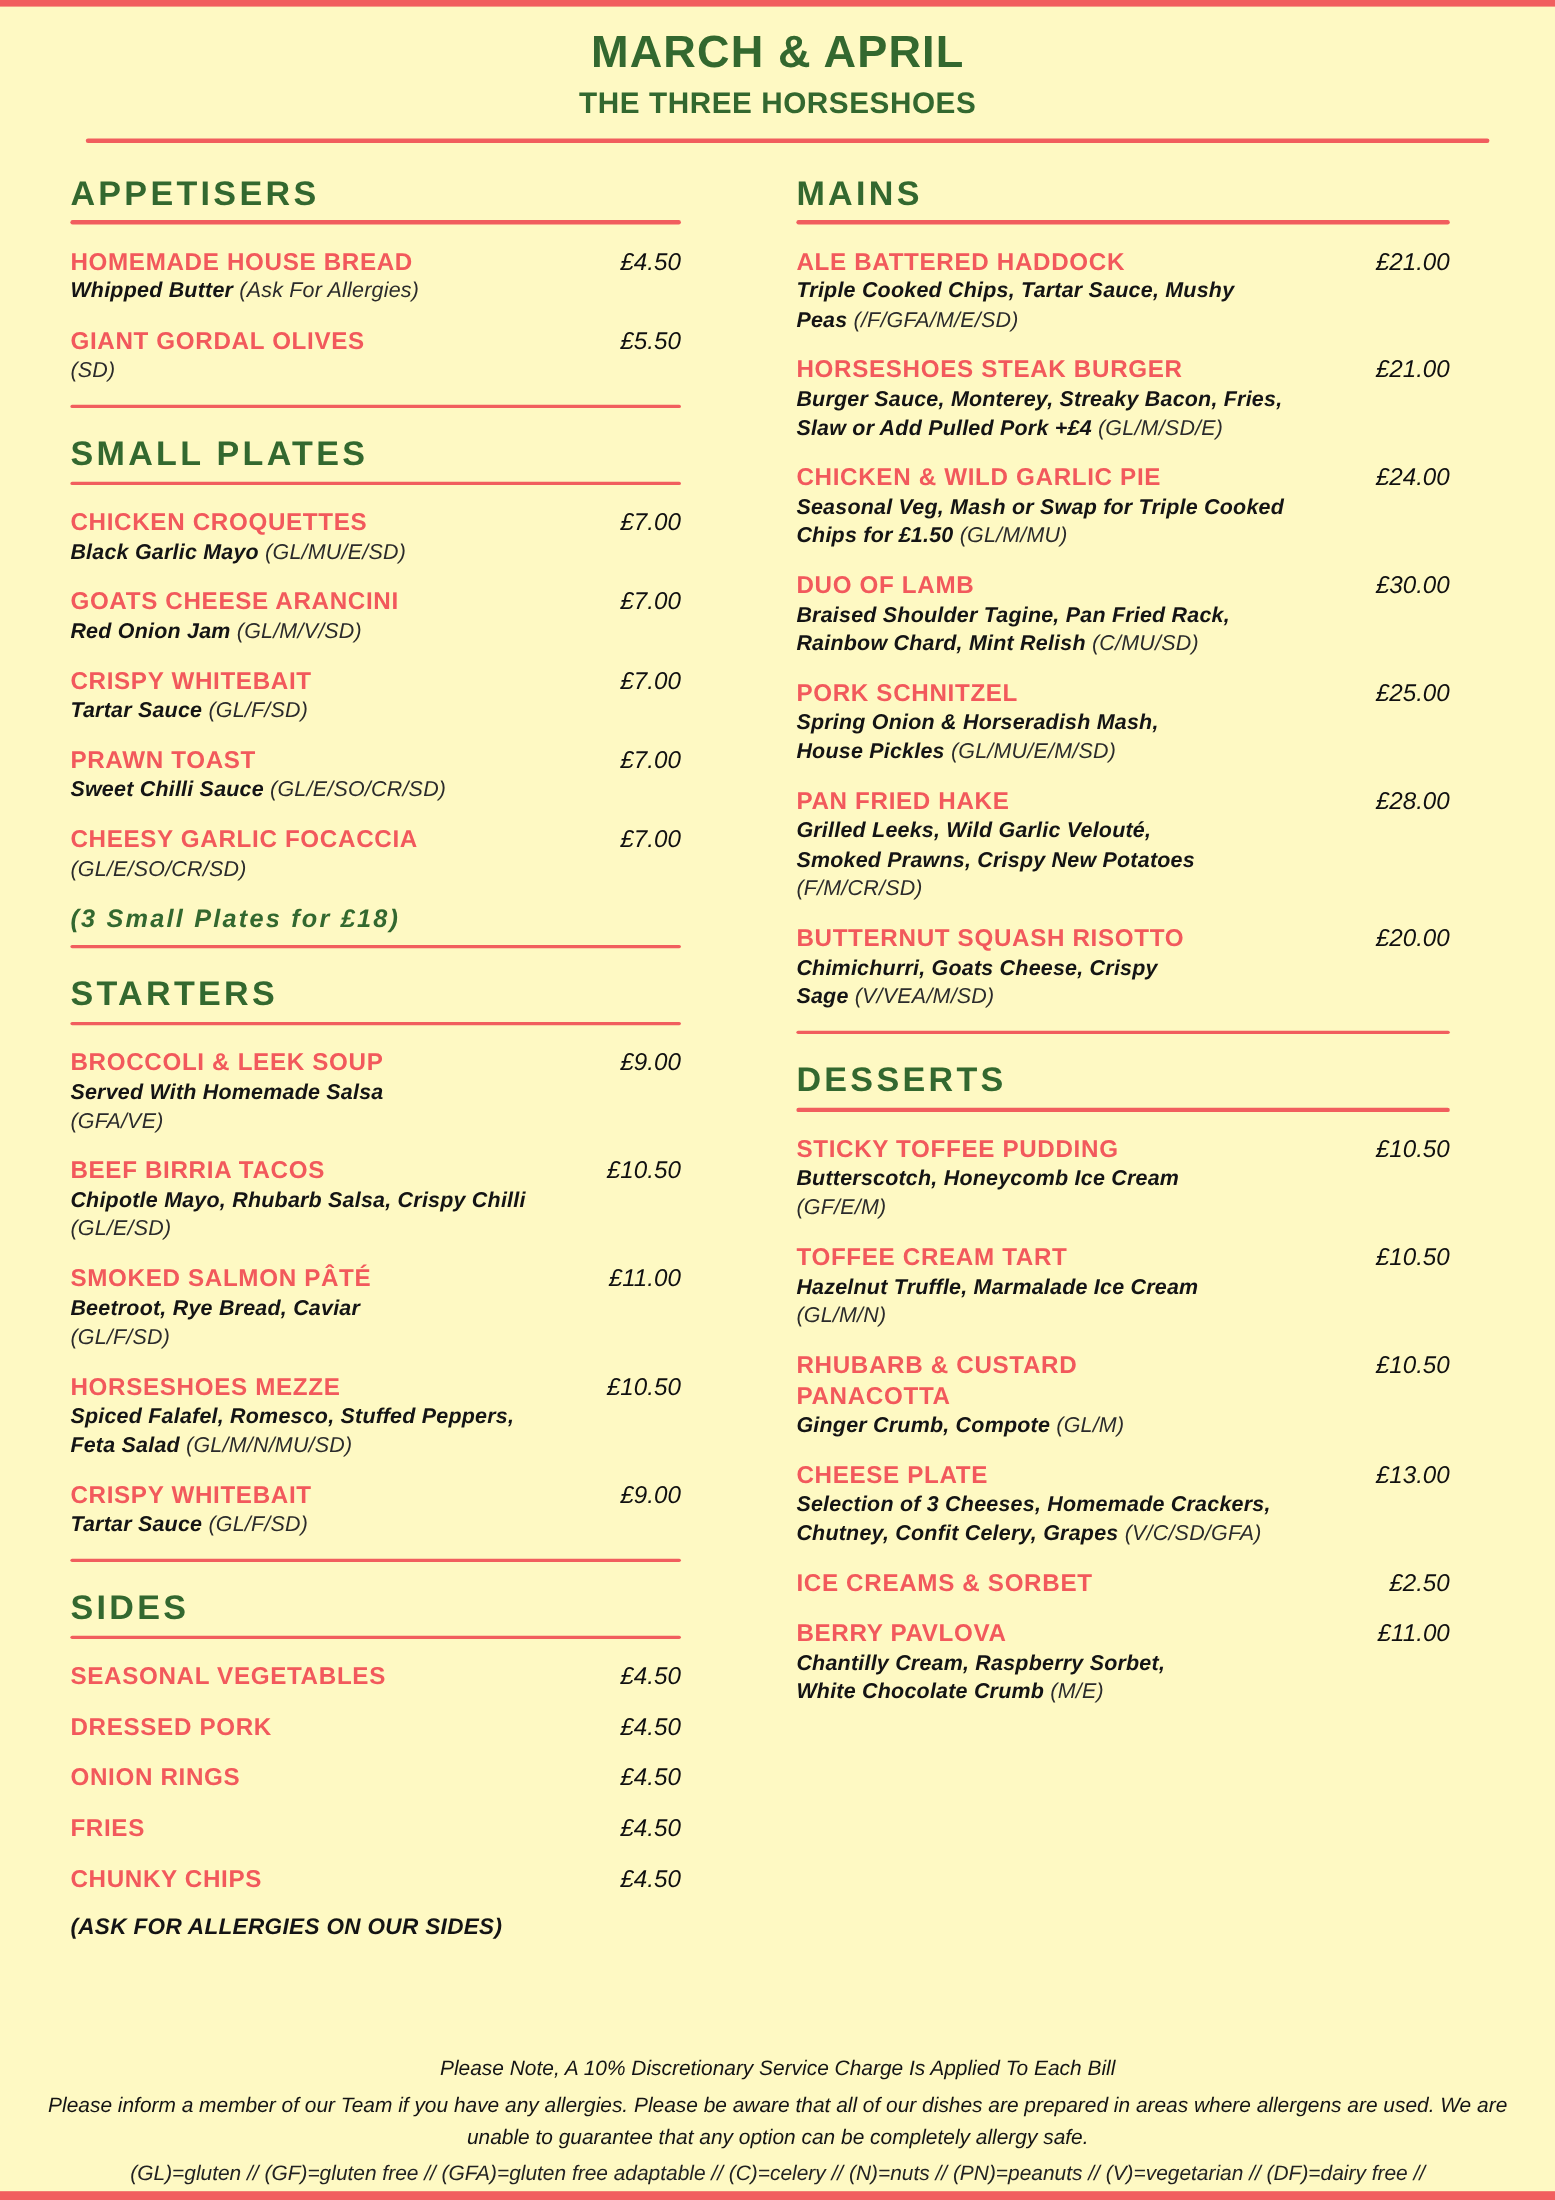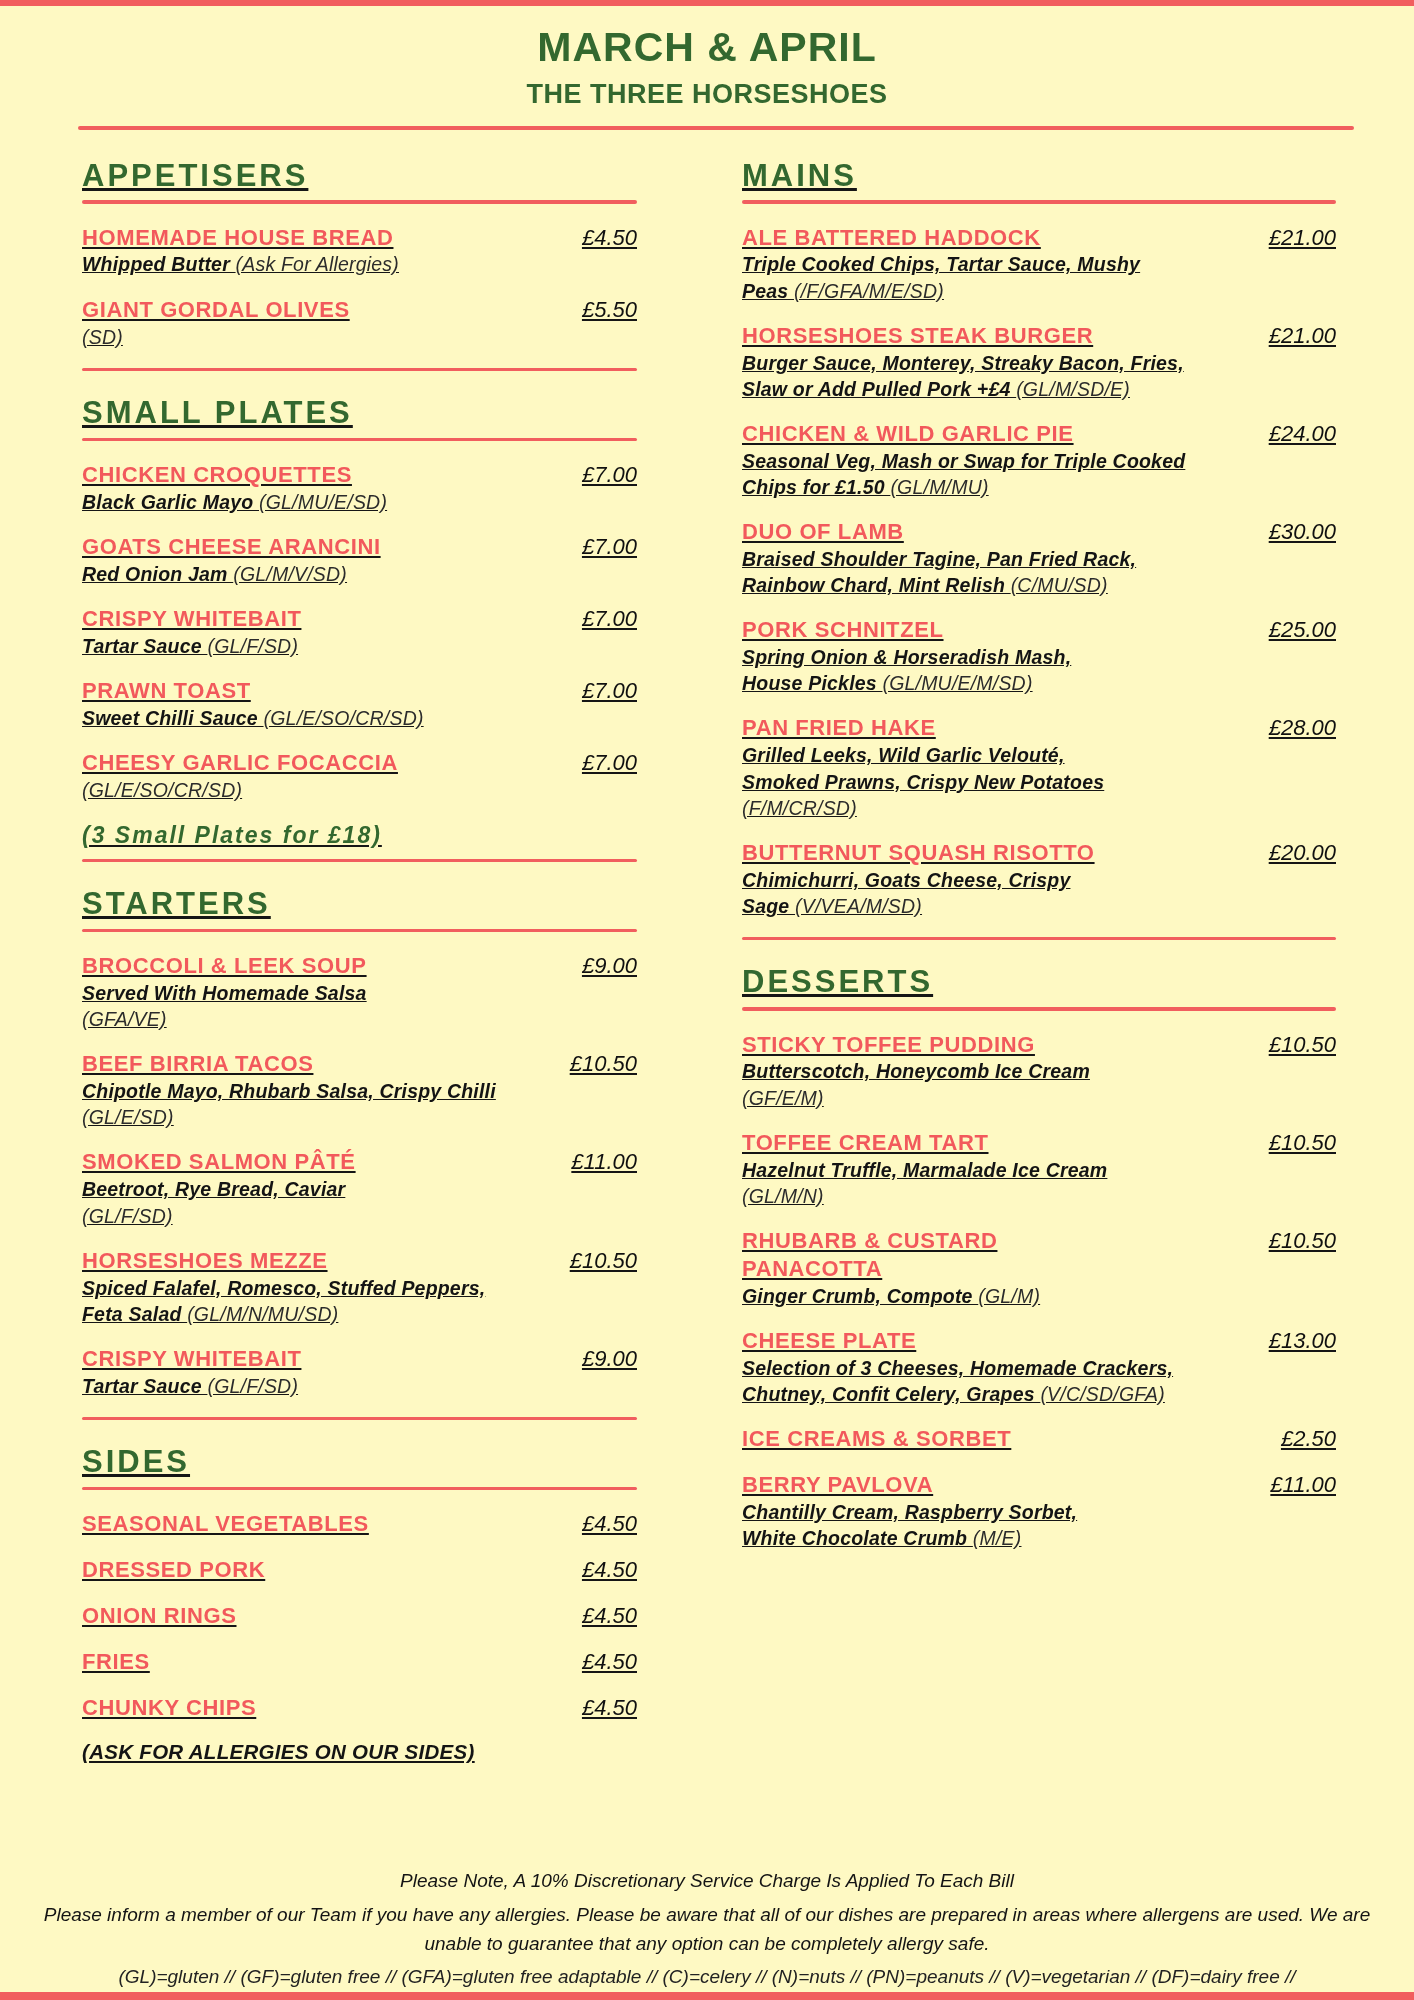--- a/index.html
+++ b/index.html
@@ -27,21 +27,21 @@
     margin:8px 0 0 0;
     font-size:27px;font-weight:800;letter-spacing:.5px;
     color:var(--green,#33682f);
   }
   .rule-full{
     height:3.5px;background:var(--rule,#f15e5e);
     margin:16px 60px 0 78px;border-radius:2px;
   }
 
   
-  .columns{display:flex;align-items:flex-start;padding:4px 98px 0 82px;box-sizing:border-box;text-decoration:underline;}
+  .columns{display:flex;align-items:flex-start;padding:4px 98px 0 64px;box-sizing:border-box;}
   .col{box-sizing:border-box;}
   .col-left{width:555px;flex:0 0 555px;}
   .col-right{width:594px;flex:0 0 594px;margin-left:105px;}
 
   .section-heading{
     margin:26px 0 8px 0;
     font-size:31px;font-weight:800;letter-spacing:3px;
     color:var(--green,#33682f);line-height:1.05;
   }
   .rule{height:3.5px;background:var(--rule,#f15e5e);border-radius:2px;}

